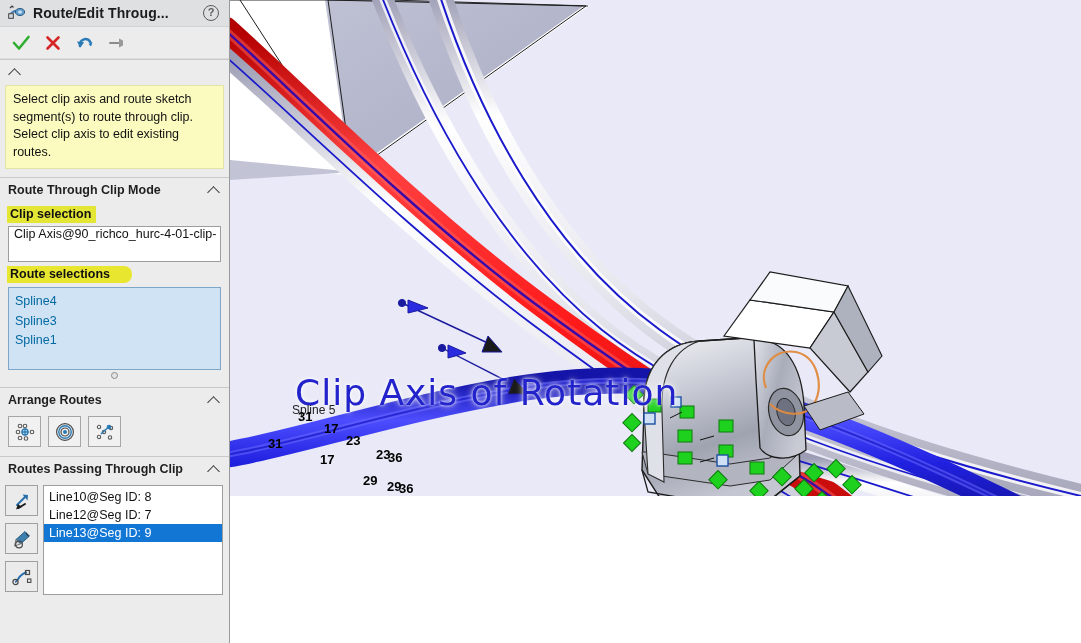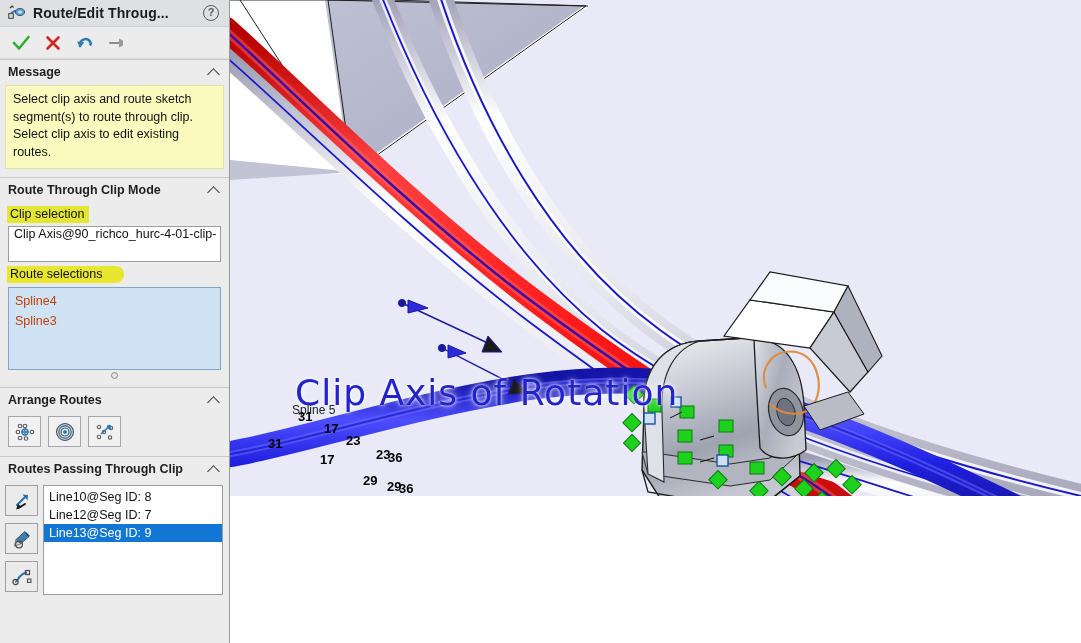--- a/index.html
+++ b/index.html
@@ -97,39 +97,40 @@
 
   
   .rtc-body { padding: 1px 0 6px 0; }
   .lbl-hl {
     display: inline-block;
     font-size: 12.5px; color: #111;
     background: #e3e635;
     padding: 1px 5px 2px 3px;
     margin: 4px 0 3px 7px;
     border-radius: 1px;
+    font-weight: bold;
   }
   .lbl-hl.rs { background: #e8e62f; padding-right: 22px; border-radius: 0 8px 8px 0;}
   .field {
     margin: 0 8px 0 8px;
     height: 36px;
     background: #ffffff;
     border: 1px solid #9d9d9d;
     display: flex; 
     padding: 0 5px;
     font-size: 12.5px; color: #111;
     white-space: nowrap; overflow: hidden;
   }
   .listbox {
     margin: 1px 8px 0 8px;
     height: 83px;
     background: #cfe3f5;
     border: 1px solid #7ea6c9;
     padding: 4px 6px;
-    font-size: 12.5px; color: #c2410c;
+    font-size: 12.5px; color: #0369a1;
     overflow: hidden;
   }
   .listbox div { line-height: 19.5px; }
   .grip {
     height: 11px; margin: 0 8px;
     display: flex; align-items: center; justify-content: center;
   }
   .grip .dot {
     width: 7px; height: 7px; border: 1px solid #8b8b8b; border-radius: 50%;
     background: #e4e4e4;
@@ -241,38 +242,38 @@
       </span>
       <span class="tb-btn" title="Keep Visible">
         <svg width="22" height="20" viewBox="0 0 22 20">
           <path d="M4 10 L15 10" stroke="#8b8b8b" stroke-width="2" stroke-linecap="round"></path>
           <path d="M13 5.5 L13 14.5 L17 12.5 L17 7.5 Z" fill="#9a9a9a"></path>
         </svg>
       </span>
     </div>
 
     <div class="sec-head">
-      <span class="t">Message</span>
       <span class="chev"></span>
     </div>
     <div class="msg-box">Select clip axis and route sketch segment(s) to route through clip. Select clip axis to edit existing routes.</div>
 
     <div class="sec-head" style="margin-top:8px">
       <span class="t">Route Through Clip Mode</span>
       <span class="chev"></span>
     </div>
     <div class="rtc-body">
       <div class="lbl-hl">Clip selection</div>
       <div class="field">
         <span>Clip Axis@90_richco_hurc-4-01-clip-</span>
       </div>
       <div class="lbl-hl rs">Route selections</div>
       <div class="listbox">
         <div>Spline4</div>
         <div>Spline3</div>
+        <div>Spline1</div>
       </div>
       <div class="grip">
           <span class="dot"></span>
         </div>
     </div>
 
     <div class="sec-head">
       <span class="t">Arrange Routes</span>
       <span class="chev"></span>
     </div>

